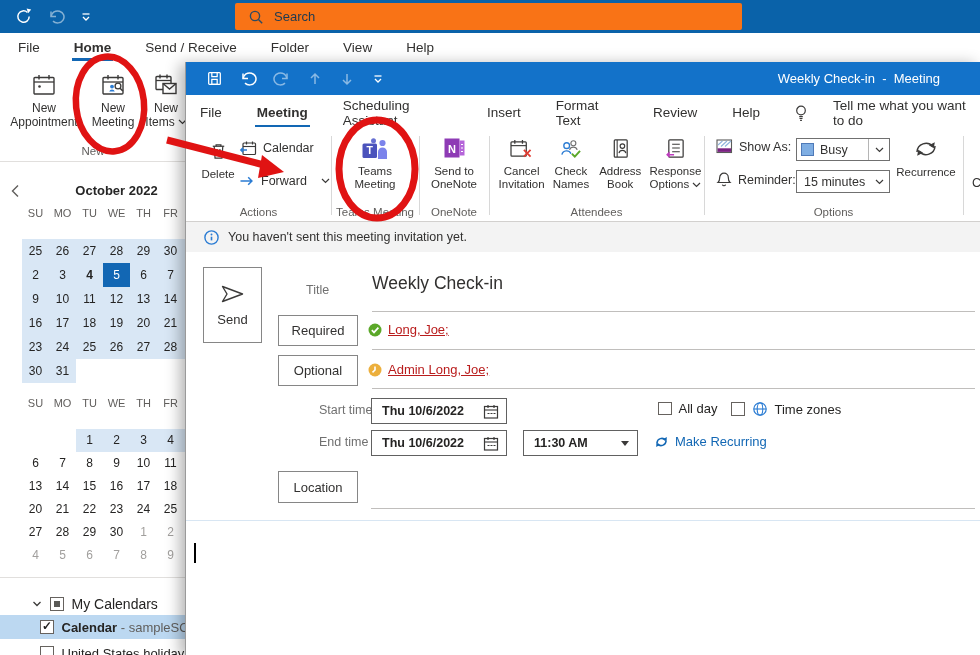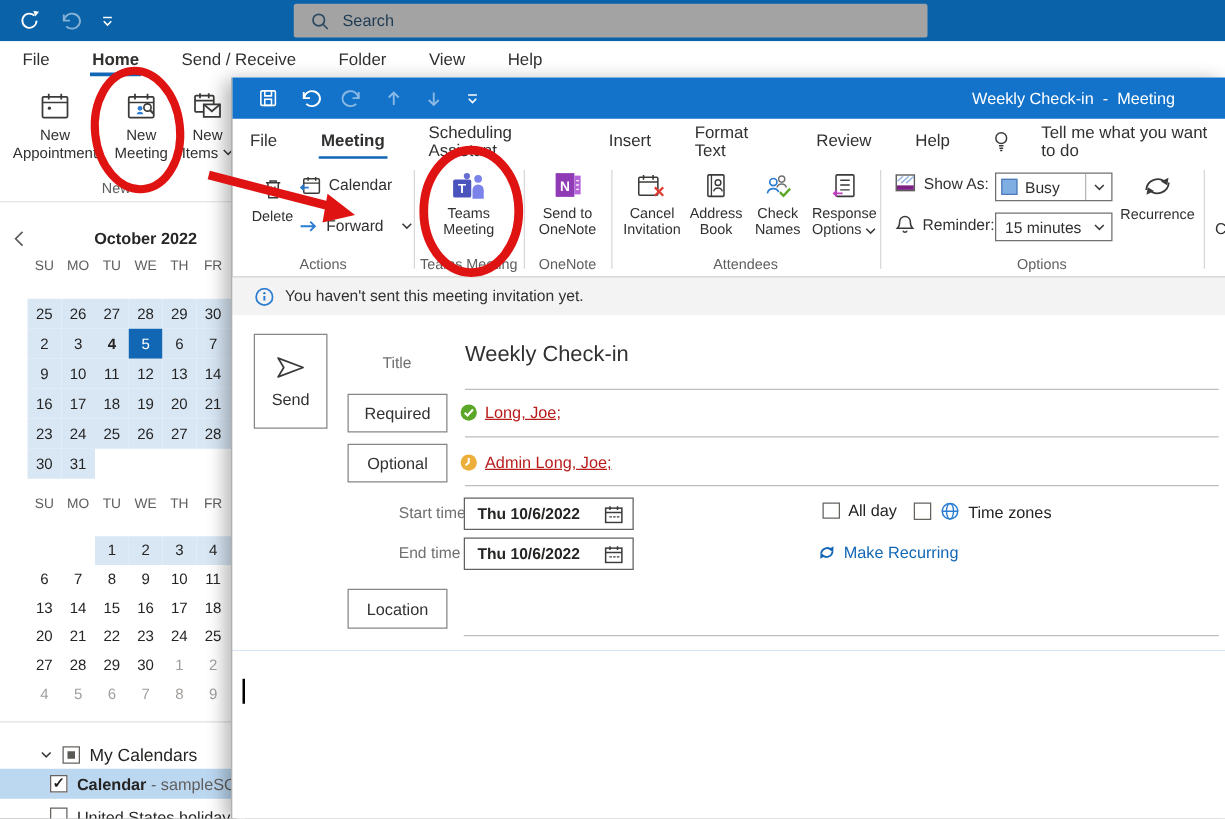--- a/index.html
+++ b/index.html
@@ -5,21 +5,21 @@
   html,body{margin:0;padding:0;background:#404040;}
   *{box-sizing:border-box;}
   #screen{position:relative;width:980px;height:655px;background:#fff;overflow:hidden;
           font-family:"Liberation Sans",sans-serif;color:#323130;-webkit-font-smoothing:antialiased;}
   svg{display:block;}
 
   
   .m-topbar{position:absolute;left:0;top:0;width:980px;height:33px;background:#0a62a9;display:flex;align-items:center;}
   .qat-ic{margin-left:14px;cursor:pointer;}
   .qat-ic.dim{opacity:.5;}
-  .m-search{position:absolute;left:235px;top:3px;width:507px;height:27px;background:#a3a3a3;border-radius:2px;
+  .m-search{position:absolute;left:235px;top:3px;width:507px;height:27px;background:#f97316;border-radius:2px;
             display:flex;align-items:center;padding-left:13px;gap:10px;font-size:13px;color:#1d3a52;}
   .m-tabs{position:absolute;left:0;top:33px;width:980px;height:29px;background:#fff;display:flex;align-items:center;padding-left:16px;gap:30px;font-size:13.5px;color:#323130;}
   .m-tab{position:relative;height:29px;display:flex;align-items:center;padding:0 2px;cursor:pointer;}
   .m-tab.active{font-weight:700;}
   .m-tab.active::after{content:"";position:absolute;left:0;right:0;bottom:1px;height:3px;background:#1267b4;}
   .m-ribbon{position:absolute;left:0;top:62px;width:980px;height:100px;background:#fff;border-bottom:1px solid #e1dfdd;}
   .m-ribbon-btns{position:absolute;left:2px;top:0;display:flex;}
   .bigbtn{display:flex;flex-direction:column;align-items:center;padding-top:8px;cursor:pointer;}
   .bigbtn .ic{height:28px;display:flex;align-items:center;justify-content:center;}
   .bigbtn .lb{font-size:12px;line-height:14px;color:#323130;text-align:center;margin-top:3px;display:flex;flex-direction:column;align-items:center;}
@@ -479,42 +479,42 @@
             <span class="ic">
               <svg width="25" height="21" viewBox="0 0 26 22">
                   <rect x="2" y="4" width="16" height="15" rx="1" fill="none" stroke="#3b3a39" stroke-width="1.3"></rect>
                   <path d="M2 8h16" stroke="#3b3a39" stroke-width="1.2"></path>
                   <path d="M6 2v4M14 2v4" stroke="#3b3a39" stroke-width="1.3"></path>
                   <path d="M15.5 12.5l7 7M22.5 12.5l-7 7" stroke="#e03c32" stroke-width="1.9"></path>
                 </svg>
             </span>
             <span class="lb"><span>Cancel</span><br><span>Invitation</span></span>
           </div>
-          <div class="rbigbtn" style="width:50px">
-            <span class="ic">
-              <svg width="21" height="21" viewBox="0 0 22 22">
-                  <rect x="4.5" y="2" width="13.5" height="18" rx="1" fill="none" stroke="#3b3a39" stroke-width="1.3"></rect>
-                  <path d="M7.5 2v18" stroke="#3b3a39" stroke-width="1.1"></path>
-                  <circle cx="13" cy="8.5" r="2.4" fill="none" stroke="#3b3a39" stroke-width="1.2"></circle>
-                  <path d="M9.4 15.8a3.7 3.7 0 0 1 7.2 0" fill="none" stroke="#3b3a39" stroke-width="1.2"></path>
-                </svg>
-            </span>
-            <span class="lb"><span>Address</span><br><span>Book</span></span>
-          </div>
           <div class="rbigbtn" style="width:46px">
             <span class="ic">
               <svg width="23" height="21" viewBox="0 0 24 22">
                   <circle cx="15" cy="5.5" r="2.6" fill="none" stroke="#707070" stroke-width="1.2"></circle>
                   <path d="M11 12.5a4.2 4.2 0 0 1 8 0" fill="none" stroke="#707070" stroke-width="1.2"></path>
                   <circle cx="8" cy="8" r="3" fill="none" stroke="#2b7cd3" stroke-width="1.4"></circle>
                   <path d="M3 17.5a5 5 0 0 1 9.5-1" fill="none" stroke="#2b7cd3" stroke-width="1.4"></path>
                   <path d="M13.5 16.5l3 3 5.5-6" fill="none" stroke="#5ba829" stroke-width="2"></path>
                 </svg>
             </span>
             <span class="lb"><span>Check</span><br><span>Names</span></span>
+          </div>
+          <div class="rbigbtn" style="width:50px">
+            <span class="ic">
+              <svg width="21" height="21" viewBox="0 0 22 22">
+                  <rect x="4.5" y="2" width="13.5" height="18" rx="1" fill="none" stroke="#3b3a39" stroke-width="1.3"></rect>
+                  <path d="M7.5 2v18" stroke="#3b3a39" stroke-width="1.1"></path>
+                  <circle cx="13" cy="8.5" r="2.4" fill="none" stroke="#3b3a39" stroke-width="1.2"></circle>
+                  <path d="M9.4 15.8a3.7 3.7 0 0 1 7.2 0" fill="none" stroke="#3b3a39" stroke-width="1.2"></path>
+                </svg>
+            </span>
+            <span class="lb"><span>Address</span><br><span>Book</span></span>
           </div>
           <div class="rbigbtn" style="width:58px">
             <span class="ic">
               <svg width="21" height="21" viewBox="0 0 22 22">
                   <rect x="4" y="2" width="15" height="18" rx="1" fill="none" stroke="#3b3a39" stroke-width="1.3"></rect>
                   <path d="M7.5 6.5h8M7.5 10.5h8M7.5 14.5h8" stroke="#3b3a39" stroke-width="1.1"></path>
                   <path d="M9.5 17.5H2.2M4.8 15L2.2 17.5 4.8 20" fill="none" stroke="#bf3bbf" stroke-width="1.5"></path>
                 </svg>
             </span>
             <span class="lb"><span>Response</span><br><span class="l2wrap" style="display:inline-flex;align-items:center;gap:3px">
@@ -669,20 +669,28 @@
         <span>Thu 10/6/2022</span>
         <span class="endic">
           <svg width="16" height="15" viewBox="0 0 16 15">
               <rect x="1.5" y="2.5" width="13" height="11.5" fill="none" stroke="#3b3a39" stroke-width="1.2"></rect>
               <path d="M1.5 6h13" stroke="#3b3a39" stroke-width="1.1"></path>
               <path d="M5 1v3M11 1v3" stroke="#3b3a39" stroke-width="1.2"></path>
               <path d="M4.5 9.5h2M7.5 9.5h2M10.5 9.5h2" stroke="#3b3a39" stroke-width="1"></path>
             </svg>
         </span>
       </div>
+      <div class="dtbox" style="left:337px;top:178px;width:115px">
+        <span>11:30 AM</span>
+        <span class="endic">
+            <svg width="10" height="7" viewBox="0 0 10 7">
+              <polygon points="1,1 9,1 5,6" fill="#3b3a39"></polygon>
+            </svg>
+          </span>
+      </div>
       <div class="recur-link" style="left:468px;top:182px">
         <span>
           <svg width="15" height="14" viewBox="0 0 15 14">
               <path d="M3 8a4.8 4.8 0 0 1 8.6-2.7" fill="none" stroke="#1267b4" stroke-width="1.5"></path>
               <polygon points="12.8,2 12.6,6.4 8.9,4.3" fill="#1267b4"></polygon>
               <path d="M12 6a4.8 4.8 0 0 1-8.6 2.7" fill="none" stroke="#1267b4" stroke-width="1.5"></path>
               <polygon points="2.2,12 2.4,7.6 6.1,9.7" fill="#1267b4"></polygon>
             </svg>
         </span>
         <span>Make Recurring</span>

